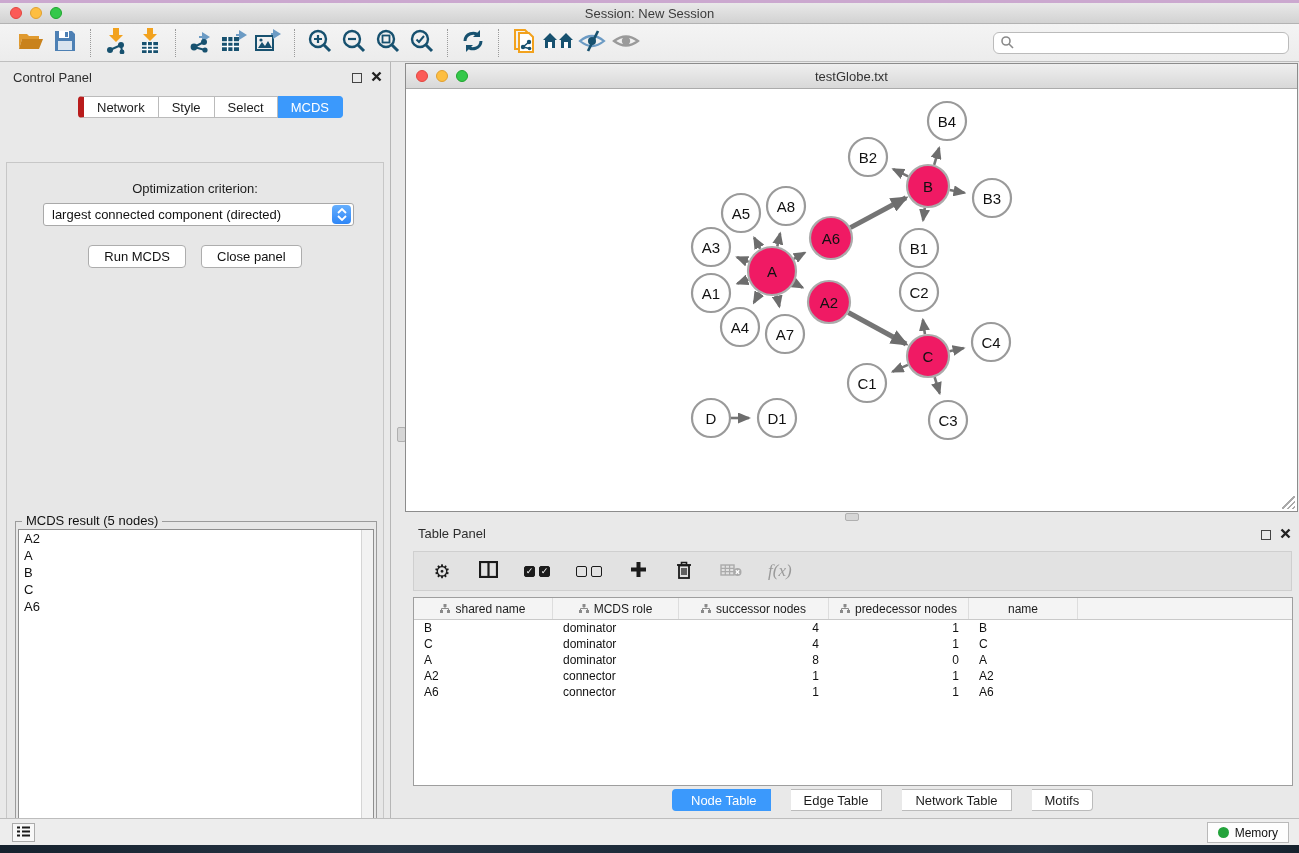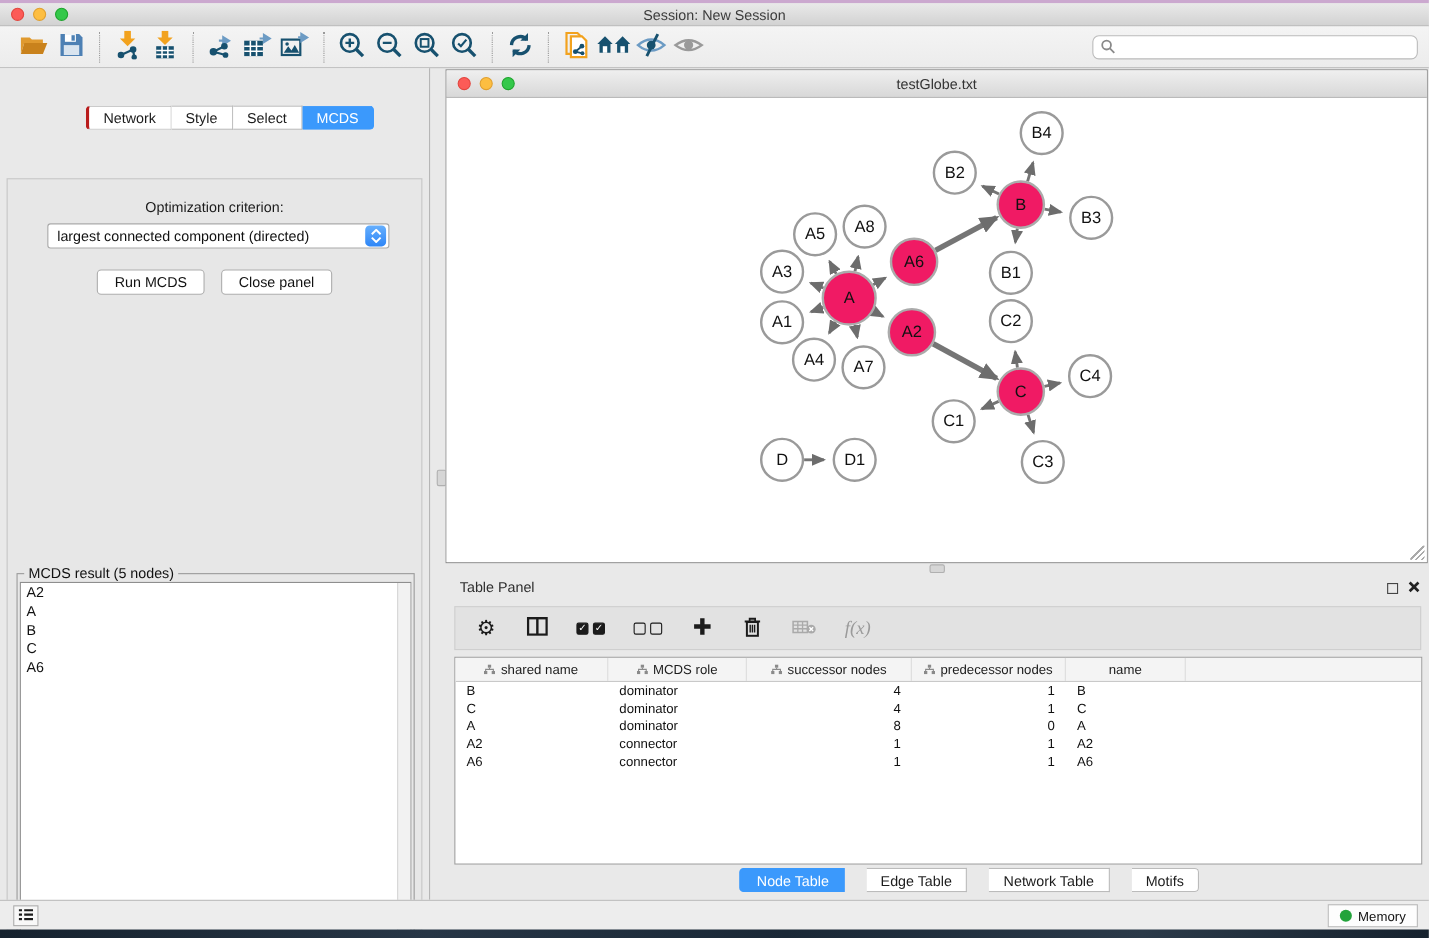--- a/index.html
+++ b/index.html
@@ -32,21 +32,21 @@
   .control-panel { position:absolute; left:0; top:62px; width:391px; height:756px;
     background:#E9E9E9; border-right:1px solid #B6B6B6; }
   .panel-head { position:absolute; left:0; top:0; width:100%; height:28px; }
   .panel-head .ptitle { position:absolute; left:13px; top:8px; font-size:13px; color:#2e2e2e; }
   .panel-icons { position:absolute; right:8px; top:8px; display:flex; gap:9px; align-items:center; }
   .float-box { width:10px; height:10px; border:1.5px solid #444; background:transparent; }
   .tabs-row { position:absolute; display:flex; }
   .cp-tabs { left:78px; top:34px; }
   .tab { height:22px; padding:0 13px; background:#fff; border:1px solid #BBB; border-left:none;
     display:flex; align-items:center; font-size:13px; color:#1c1c1c; cursor:default; }
-  .tab.first { border-left:3px solid #b91c1c; border-radius:4px 0 0 4px; }
+  .tab.first { border-left:6px solid #b91c1c; border-radius:4px 0 0 4px; }
   .tab.last { border-radius:0 4px 4px 0; }
   .tab.active { background:#3B99FC; border-color:#3B99FC; color:#fff; }
   .cp-content { position:absolute; left:6px; top:55px; width:378px; height:684px;
     background:#E7E7E7; border:1px solid #C7C7C7;margin-top:45px; }
   .opt-label { position:absolute; left:0; top:18px; width:100%; text-align:center; font-size:13px; color:#1c1c1c; }
   .criterion-select { position:absolute; left:36px; top:40px; width:311px; height:23px;
     background:#fff; border:1px solid #A9A9A9; border-radius:3px; display:flex; align-items:center; }
   .criterion-select .sel-text { flex:1; padding-left:8px; font-size:13px; color:#111; white-space:nowrap; overflow:hidden; }
   .sel-stepper { width:19px; height:19px; margin-right:2px; background:linear-gradient(#66AFFD,#2E86F7);
     border-radius:4px; display:flex; flex-direction:column; align-items:center; justify-content:center; gap:1px; }
@@ -295,20 +295,31 @@
         <svg width="14" height="14" viewBox="0 0 14 14">
             <circle cx="6" cy="6" r="4" fill="none" stroke="#8a8a8a" stroke-width="1.6"></circle>
             <path d="M9 9 L13 13" stroke="#8a8a8a" stroke-width="1.6"></path>
           </svg>
       </span>
       <input type="text" placeholder="" style="">
     </div>
   </div>
 
   <div class="control-panel">
+    <div class="panel-head">
+      <span class="ptitle">Control Panel</span>
+      <span class="panel-icons">
+        <span class="float-box"></span>
+        <span>
+          <svg width="11" height="11" viewBox="0 0 11 11">
+              <path d="M1.5 1.5 L9.5 9.5 M9.5 1.5 L1.5 9.5" stroke="#222" stroke-width="2.4"></path>
+            </svg>
+        </span>
+      </span>
+    </div>
     <div class="tabs-row cp-tabs" id="cp-tabs">
         <div class="tab first">Network</div>
         <div class="tab">Style</div>
         <div class="tab">Select</div>
         <div class="tab last active">MCDS</div>
       </div>
     <div class="cp-content">
       <div class="opt-label">Optimization criterion:</div>
       <div class="criterion-select">
         <span class="sel-text">largest connected component (directed)</span>

